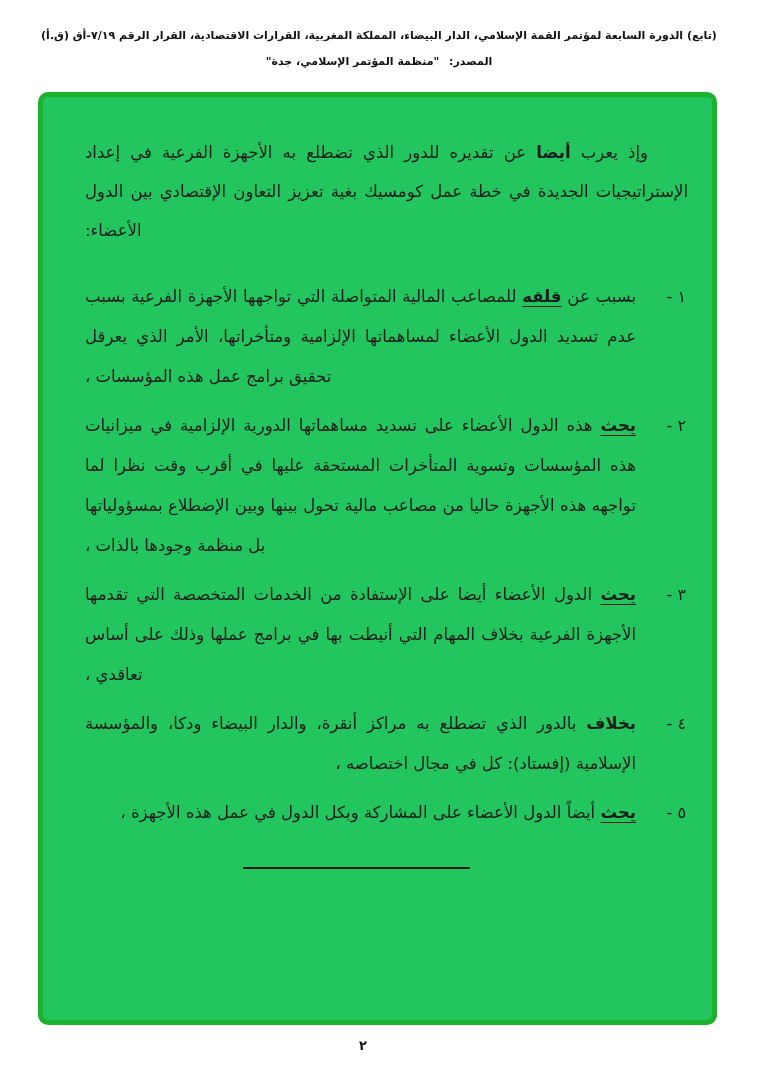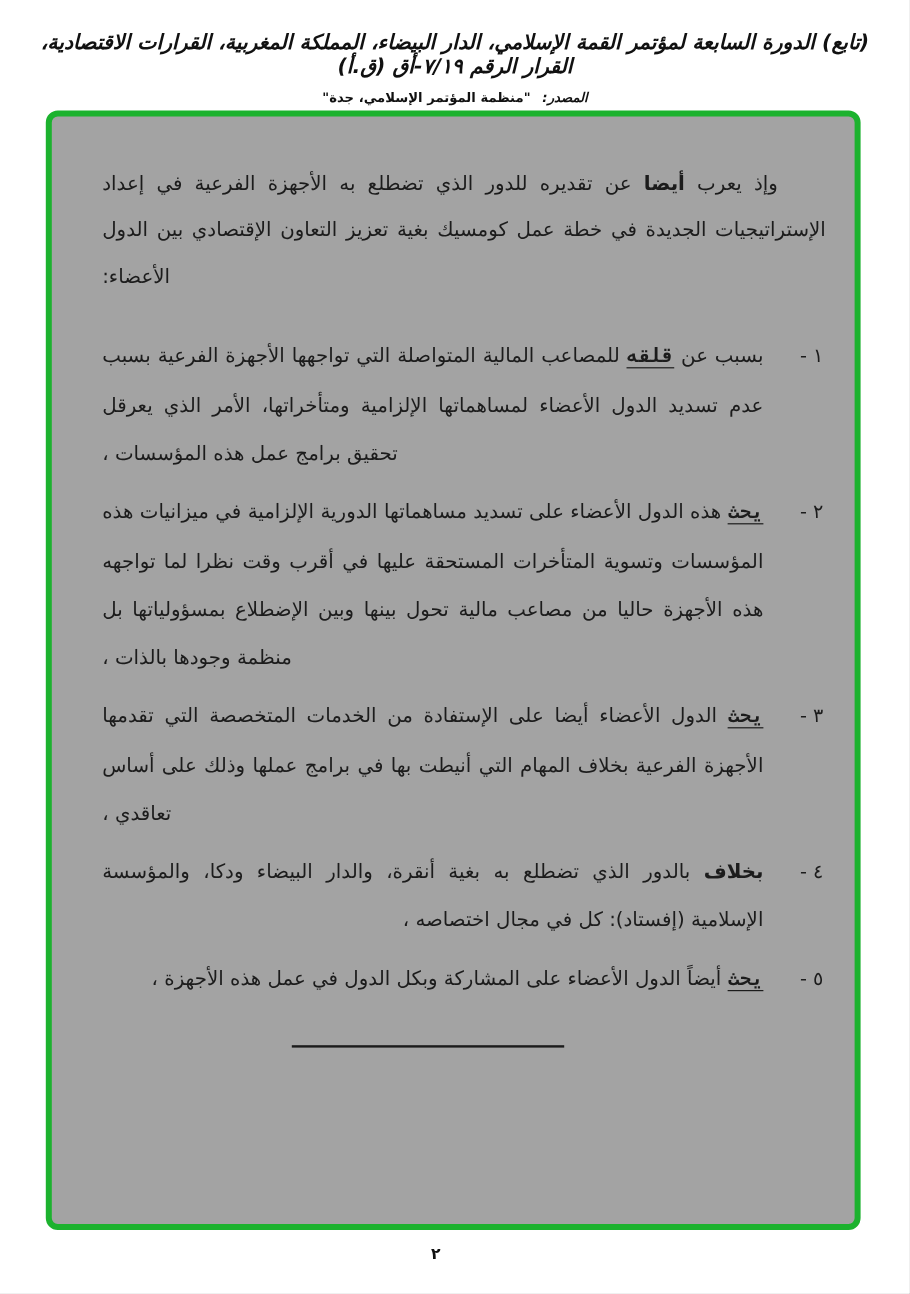--- a/index.html
+++ b/index.html
@@ -17,45 +17,44 @@
   
   .doc-header {
     position: absolute;
     top: 26px;
     left: 20px;
     right: 20px;
     text-align: center;
     direction: rtl;
   }
   .doc-header .line1 {
-    font-size: 17px;
+    font-size: 11px;
     font-weight: bold;
     color: #111;
     letter-spacing: 0;
     line-height: 20px;
-    font-style: italic;
   }
   .doc-header .line2 {
     margin-top: 9px;
     font-size: 11px;
     font-weight: bold;
     color: #111;
   }
-  .doc-header .line2 .src-label { margin-left: 6px; font-style: italic; }
+  .doc-header .line2 .src-label { margin-left: 6px; }
 
   
   .green-frame {
     position: absolute;
     left: 38px;
     top: 92px;
     width: 679px;
     height: 933px;
     border: 5px solid #1cb22e;
     border-radius: 10px;
-    background: #a3a3a3;
+    background: #22c55e;
   }
 
   .frame-content {
     position: absolute;
     top: 36px;
     right: 24px;
     left: 42px;
     direction: rtl;
   }
 
@@ -89,21 +88,21 @@
   .clause-text {
     flex: 1;
     font-size: 16.5px;
     line-height: 40px;
     text-align: justify;
     color: #1c1c1c;
   }
   .clause-text.last-left  { text-align-last: left; }
   .clause-text.last-right { text-align-last: right; }
   .kw { font-weight: bold; }
-  .kw.u { text-decoration: underline; text-underline-offset: 4px; font-family: Liberation Mono, monospace; }
+  .kw.u { text-decoration: underline; text-underline-offset: 4px; }
 
   
   .divider {
     margin-top: 34px;
     margin-right: 218px;
     width: 227px;
     height: 0;
     border-top: 2px solid #1b1b1b;
   }
 
@@ -148,21 +147,21 @@
         <div class="clause-text last-left"><span></span><span class="kw u">يحث</span><span> هذه الدول الأعضاء على تسديد مساهماتها الدورية الإلزامية في ميزانيات هذه المؤسسات وتسوية المتأخرات المستحقة عليها في أقرب وقت نظرا لما تواجهه هذه الأجهزة حاليا من مصاعب مالية تحول بينها وبين الإضطلاع بمسؤولياتها بل منظمة وجودها بالذات ،</span></div>
       </div>
 
       <div class="clause">
         <div class="clause-num">٣ -</div>
         <div class="clause-text last-left"><span></span><span class="kw u">يحث</span><span> الدول الأعضاء أيضا على الإستفادة من الخدمات المتخصصة التي تقدمها الأجهزة الفرعية بخلاف المهام التي أنيطت بها في برامج عملها وذلك على أساس تعاقدي ،</span></div>
       </div>
 
       <div class="clause">
         <div class="clause-num">٤ -</div>
-        <div class="clause-text last-right"><span></span><span class="kw">بخلاف</span><span> بالدور الذي تضطلع به بغية أنقرة، والدار البيضاء ودكا، والمؤسسة الإسلامية (إفستاد): كل في مجال اختصاصه ،</span></div>
+        <div class="clause-text last-right"><span></span><span class="kw">بخلاف</span><span> بالدور الذي تضطلع به مراكز أنقرة، والدار البيضاء ودكا، والمؤسسة الإسلامية (إفستاد): كل في مجال اختصاصه ،</span></div>
       </div>
 
       <div class="clause">
         <div class="clause-num">٥ -</div>
         <div class="clause-text last-right"><span></span><span class="kw u">يحث</span><span> أيضاً الدول الأعضاء على المشاركة وبكل الدول في عمل هذه الأجهزة ،</span></div>
       </div>
 
     </div>
 
     <div class="divider"></div>

